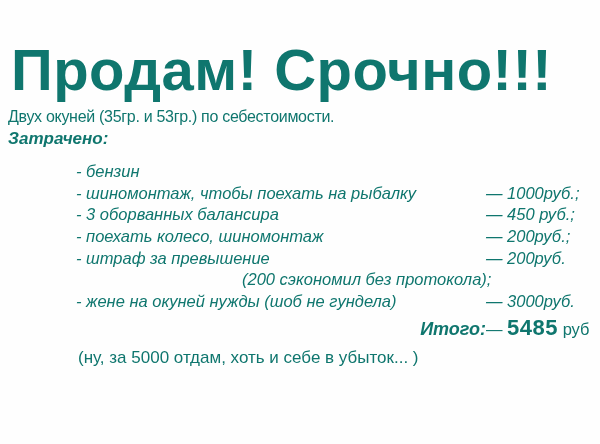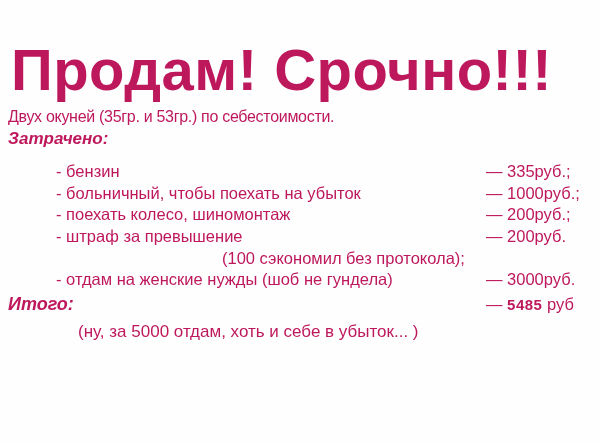--- a/index.html
+++ b/index.html
@@ -6,21 +6,21 @@
     margin: 0;
     padding: 0;
     background: #ffffff;
   }
   .poster {
     position: relative;
     width: 600px;
     height: 444px;
     box-sizing: border-box;
     background: #fefefe;
-    color: #be185d;
+    color: #0f766e;
     font-family: "Liberation Sans", "DejaVu Sans", sans-serif;
     padding-top: 40px;
     overflow: hidden;
   }
   .title {
     margin: 0 0 0 11px;
     font-size: 58px;
     line-height: 1.02;
     font-weight: 700;
     letter-spacing: 0.5px;
@@ -33,23 +33,24 @@
     letter-spacing: -0.3px;
     white-space: nowrap;
   }
   .spent-header {
     margin: 3px 0 12px 8px;
     font-size: 17px;
     font-weight: 700;
     font-style: italic;
   }
   .items {
-    margin: 6px 8px 0 56px;
+    margin: 6px 8px 0 76px;
     font-size: 16.5px;
     line-height: 21.6px;
+    font-style: italic;
   }
   .row {
     display: flex;
   }
   .row .label {
     flex: 1 1 auto;
     white-space: nowrap;
   }
   .row .amount {
     flex: 0 0 auto;
@@ -63,30 +64,31 @@
   .total {
     display: flex;
     align-items: baseline;
     margin: 3px 8px 0 8px;
   }
   .total .total-label {
     flex: 1 1 auto;
     font-size: 18px;
     font-weight: 700;
     font-style: italic;
+    text-align: right;
   }
   .total .amount {
     flex: 0 0 auto;
     width: 106px;
     font-size: 16.5px;
     white-space: nowrap;
   }
   .total .amount .value {
     font-weight: 700;
-    font-size: 15px;
+    font-size: 22px;
     letter-spacing: 0.5px;
   }
   .footnote {
     margin: 7px 0 0 78px;
     font-size: 17px;
     white-space: nowrap;
   }
 </style>
 </head>
 <body>
@@ -95,37 +97,40 @@
 
   <div class="title">Продам! Срочно!!!</div>
 
   <div class="subtitle">Двух окуней (35гр. и 53гр.) по себестоимости.</div>
 
   <div class="spent-header">Затрачено:</div>
 
   <div class="items">
     <div class="row">
       <span class="label">- бензин</span>
-      <span class="amount">— 335руб.;</span>
     </div>
     <div class="row">
-      <span class="label">- больничный, чтобы поехать на убыток</span>
+      <span class="label">- шиномонтаж, чтобы поехать на рыбалку</span>
       <span class="amount">— 1000руб.;</span>
+    </div>
+    <div class="row">
+      <span class="label">- 3 оборванных балансира</span>
+      <span class="amount">— 450 руб.;</span>
     </div>
     <div class="row">
       <span class="label">- поехать колесо, шиномонтаж</span>
       <span class="amount">— 200руб.;</span>
     </div>
     <div class="row">
       <span class="label">- штраф за превышение</span>
       <span class="amount">— 200руб.</span>
     </div>
-    <div class="note-row">(100 сэкономил без протокола);</div>
+    <div class="note-row">(200 сэкономил без протокола);</div>
     <div class="row">
-      <span class="label">- отдам на женские нужды (шоб не гундела)</span>
+      <span class="label">- жене на окуней нужды (шоб не гундела)</span>
       <span class="amount">— 3000руб.</span>
     </div>
   </div>
 
   <div class="total">
     <span class="total-label">Итого:</span>
     <span class="amount"><span>— </span><span class="value">5485</span><span> руб</span></span>
   </div>
 
   <div class="footnote">(ну, за 5000 отдам, хоть и себе в убыток... )</div>

